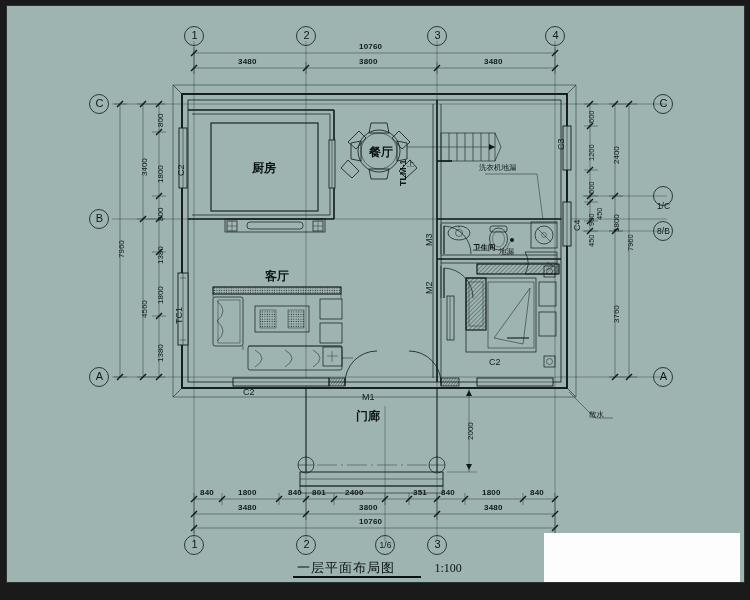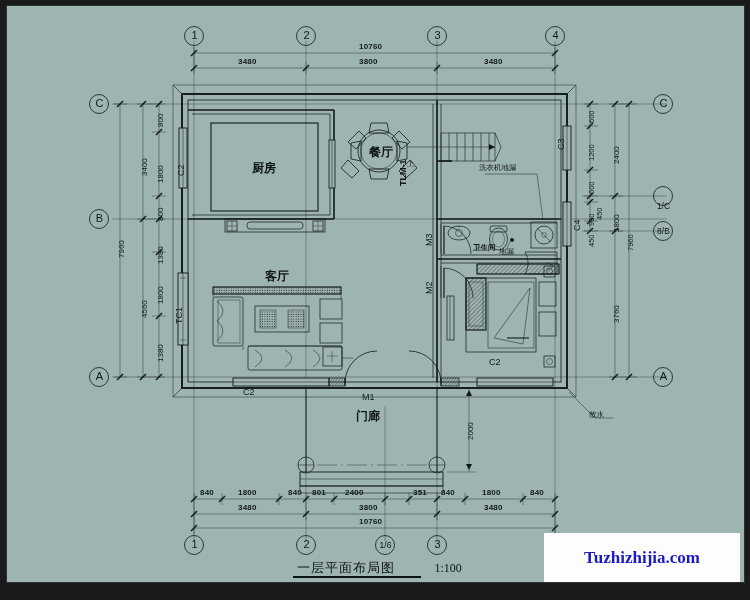--- a/index.html
+++ b/index.html
@@ -562,16 +562,15 @@
   <div class="lbl winv" style="left:566px;top:225px">C4</div>
   <div class="lbl winv" style="left:168px;top:318px">TC1</div>
 
   <div id="title-wrap">
     <span class="t-cn">一层平面布局图</span>
     <span class="t-sc">1:100</span>
   </div>
   <div id="title-rule"></div>
 
   <div id="watermark">
-    <div id="wm-en">Tuzhizhijia.com</div>
   </div>
 
 </div>
 
 </body></html>

